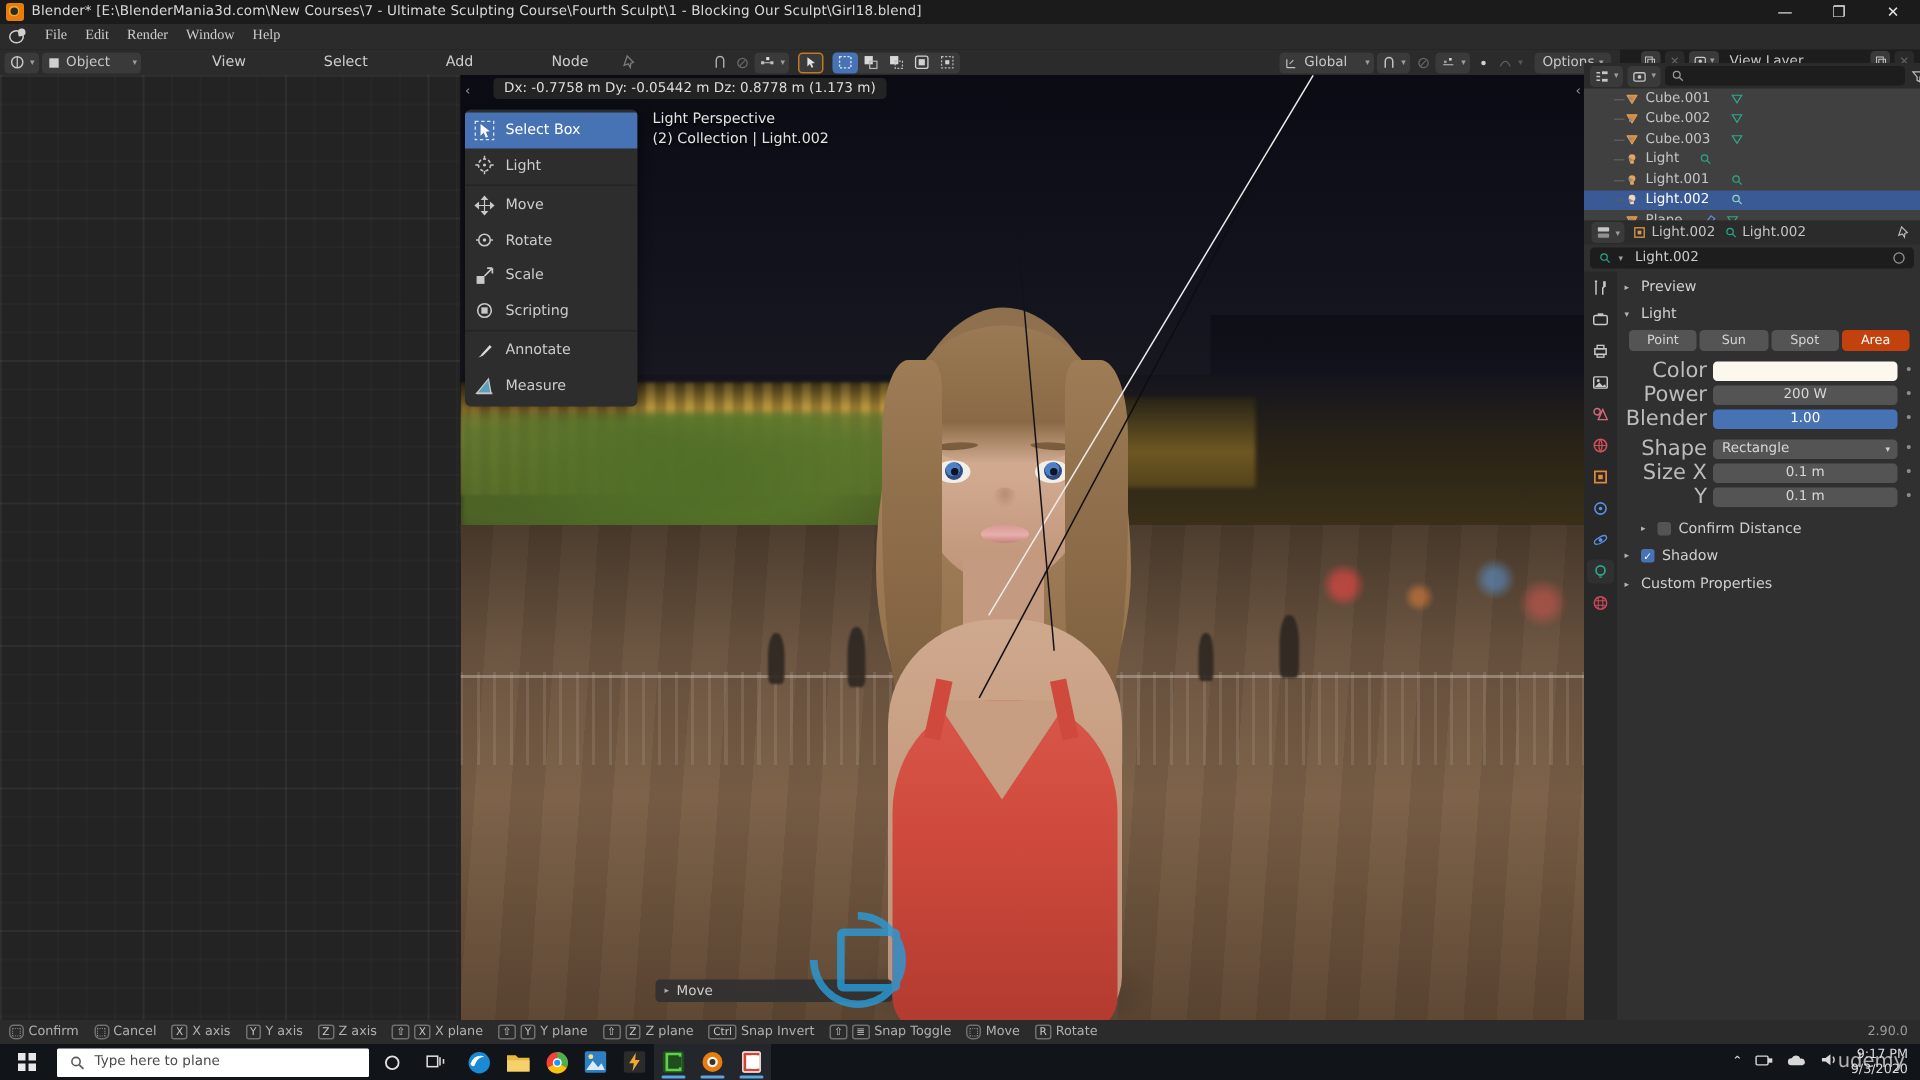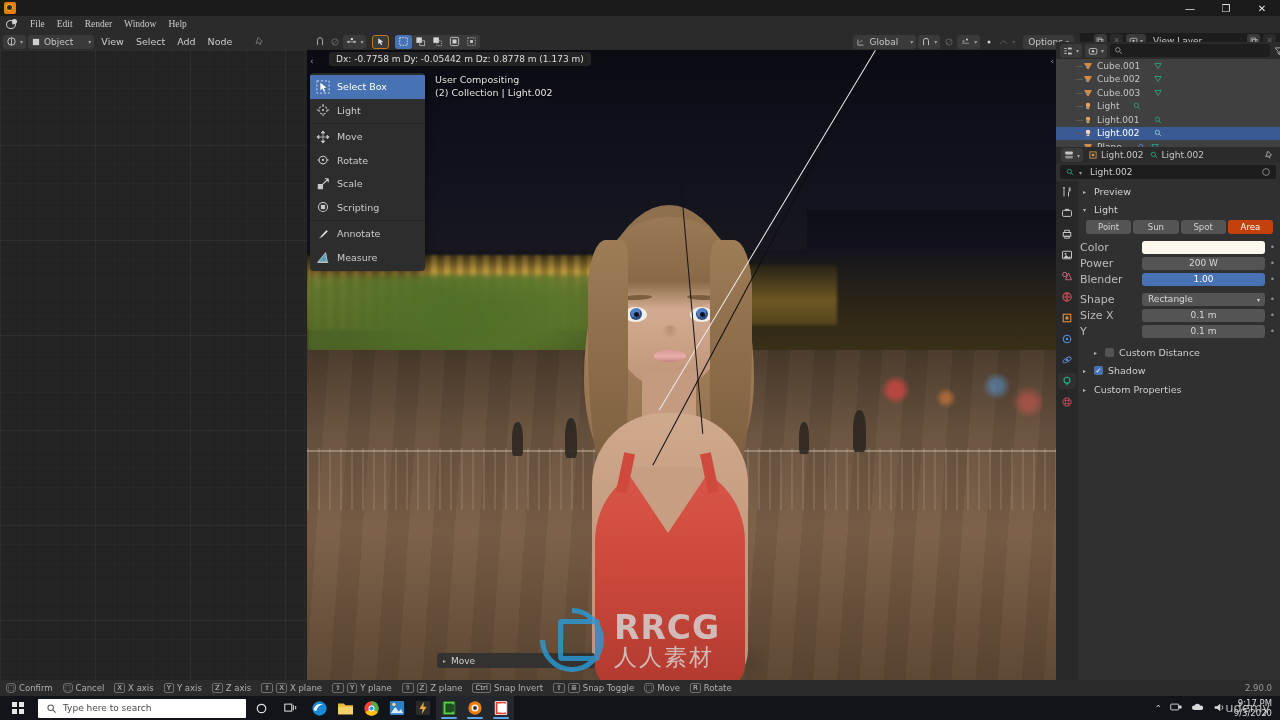--- a/index.html
+++ b/index.html
@@ -43,21 +43,21 @@
     align-items:center;justify-content:center;color:#b5b5b5;font-size:8px;}
   .sq-btn.dim{opacity:.45;}
 
   
   .vp-header{position:absolute;left:0;top:33px;width:1080px;height:17px;background:#2b2b2b;
     display:flex;align-items:center;font-size:9.5px;color:#c3c3c3;gap:2px;padding-left:3px;}
   .hdr-drop{display:flex;align-items:center;height:14px;background:#3a3a3a;border-radius:3px;
     padding:0 3px;gap:3px;color:#c8c8c8;font-size:9px;}
   .hdr-icon{width:13px;height:13px;display:flex;align-items:center;justify-content:center;color:#c0c0c0;}
   .caret{font-size:6px;color:#9d9d9d;}
-  .hdr-menu{padding:0 5px;color:#cdcdcd;height:17px;line-height:17px;}
+  .hdr-menu{padding:0 5px;color:#cdcdcd;height:17px;line-height:17px;margin-left:40px;}
   .sel-modes{display:flex;align-items:center;background:#3a3a3a;border-radius:3px;height:14px;margin-left:4px;}
   .sel-mode{width:17px;height:14px;display:flex;align-items:center;justify-content:center;}
   .sel-mode.active{background:#4772b3;border-radius:3px;}
   .tool-active{width:17px;height:14px;background:#3a3a3a;border:1px solid #c07a20;border-radius:3px;
     display:flex;align-items:center;justify-content:center;margin-left:4px;}
   .options-btn{display:flex;align-items:center;gap:3px;height:14px;background:#3a3a3a;border-radius:3px;
     padding:0 5px;font-size:9px;color:#c8c8c8;}
 
   
   .left-pane{position:absolute;left:0;top:50px;width:307px;height:630px;background:#232323;
@@ -212,21 +212,21 @@
   .ptab{width:18px;height:16px;display:flex;align-items:center;justify-content:center;border-radius:3px;}
   .ptab.active{background:#303030;}
   .pcontent{flex:1;padding:3px 4px 0 2px;}
   .sec-head{display:flex;align-items:center;gap:5px;height:14px;color:#d2d2d2;font-size:9.5px;padding-left:3px;}
   .tri{font-size:6px;color:#b5b5b5;width:6px;}
   .type-row{display:flex;gap:2px;margin:4px 3px 6px 6px;}
   .type-btn{flex:1;height:14px;background:#545454;border-radius:3px;display:flex;align-items:center;
     justify-content:center;color:#d4d4d4;font-size:8.5px;}
   .type-btn.active{background:#c2410c;color:#fff;}
   .prow{display:flex;align-items:center;height:14px;margin-bottom:2px;gap:4px;}
-  .plabel{width:58px;text-align:left;color:#bcbcbc;font-size:11px;}
+  .plabel{width:58px;text-align:right;color:#bcbcbc;font-size:14px;}
   .pval{flex:1;height:13px;border-radius:3px;display:flex;align-items:center;justify-content:center;
     color:#d8d8d8;font-size:9px;background:#545454;position:relative;}
   .pval.colorswatch{background:#fdf8ee;}
   .pval.blue{background:#4772b3;color:#fff;}
   .pval.select{justify-content:flex-start;padding-left:6px;}
   .pval .vcaret{position:absolute;right:5px;font-size:6px;color:#cfcfcf;}
   .pdot{width:7px;color:#8d8d8d;font-size:9px;text-align:center;flex:none;}
   .chk{width:9px;height:9px;border-radius:2px;background:#545454;display:inline-flex;
     align-items:center;justify-content:center;}
   .chk.on{background:#4772b3;color:#fff;font-size:7px;}
@@ -256,20 +256,21 @@
   .tray{position:absolute;right:0;top:0;height:24px;display:flex;align-items:center;gap:8px;
     padding-right:8px;color:#dcdcdc;font-size:8.5px;}
   .clock{line-height:10px;text-align:right;}
   .udemy{position:absolute;right:10px;top:4px;color:#e8e8e8;font-size:13px;opacity:.75;}
 </style>
 </head>
 <body>
 
 <div class="titlebar">
   <span class="tb-icon"></span>
+  <span class="tb-title">Blender* [E:\BlenderMania3d.com\New Courses\7 - Ultimate Sculpting Course\Fourth Sculpt\1 - Blocking Our Sculpt\Girl18.blend]</span>
   <div class="winbtns">
     <div class="winbtn">—</div>
     <div class="winbtn">❐</div>
     <div class="winbtn close">✕</div>
   </div>
 </div>
 
 <div class="topbar">
   <span class="blender-logo">
     <span class="ring"></span>
@@ -496,21 +497,21 @@
   </div>
 
   <div class="gline" style="left:566px;top:0px;width:1px;height:470px;transform:rotate(28deg);background:#0e0e12;"></div>
   <div class="gline" style="left:568px;top:0px;width:1.3px;height:420px;transform:rotate(31deg);background:#ededed;"></div>
   <div class="gline" style="left:370px;top:95px;width:1px;height:290px;transform:rotate(-5deg);background:#12121a;"></div>
 
   <span class="vp-arrow-l">‹</span>
   <span class="vp-arrow-r">‹</span>
   <div class="dxdy">Dx: -0.7758 m  Dy: -0.05442 m  Dz: 0.8778 m (1.173 m)</div>
   <div class="vp-info">
-    <div>User Compositing</div>
+    <div>Light Perspective</div>
     <div>(2) Collection | Light.002</div>
   </div>
 
   <div class="toolbar">
     <div class="tb-row sel">
       <span class="tb-ico">
         <svg width="14" height="14" viewBox="0 0 16 16">
             <rect x="1" y="1" width="14" height="14" fill="none" stroke="#dbe6f7" stroke-width="1" stroke-dasharray="2.5 2"></rect>
             <path d="M5 3 L5 12 L7.4 9.6 L9 13.5 L10.6 12.8 L9 9 L12 8.6 Z" fill="#fff"></path>
           </svg>
@@ -584,24 +585,20 @@
     </div>
   </div>
 
   <div class="op-panel">
     <span style="font-size:6px;color:#a8a8a8">▸</span>
     <span>Move</span>
   </div>
 
   <div class="wm">
     <span class="wm-logo"></span>
-    <span class="wm-txt">
-      <span class="wm-rrcg">RRCG</span>
-      <span class="wm-cn">人人素材</span>
-    </span>
   </div>
 </div>
 
 <div class="outliner">
   <div class="ol-header">
     <span class="hdr-drop">
       <svg width="10" height="10" viewBox="0 0 16 16">
           <path d="M2 4 H6 M2 8 H6 M2 12 H6" stroke="#c5c5c5" stroke-width="1.4"></path>
           <rect x="8" y="2.5" width="6" height="3" fill="#c5c5c5"></rect>
           <rect x="8" y="10.5" width="6" height="3" fill="#c5c5c5"></rect>
@@ -968,21 +965,21 @@
       </div>
       <div class="prow">
         <span class="plabel">Y</span>
         <span class="pval">0.1 m</span>
         <span class="pdot">•</span>
       </div>
 
       <div class="sub-row" style="margin-top:7px">
         <span class="tri">▸</span>
         <span class="chk"></span>
-        <span>Custom Distance</span>
+        <span>Confirm Distance</span>
       </div>
       <div class="sub-row" style="padding-left:3px;margin-top:3px">
         <span class="tri">▸</span>
         <span class="chk on">
             <span>✓</span>
           </span>
         <span>Shadow</span>
       </div>
       <div class="sub-row" style="padding-left:3px;margin-top:4px">
         <span class="tri">▸</span>
@@ -1055,21 +1052,21 @@
         <b></b>
         <b></b>
         <b></b>
       </i>
     </span>
   <span class="searchbox">
     <svg width="11" height="11" viewBox="0 0 16 16">
         <circle cx="6.8" cy="6.8" r="4" fill="none" stroke="#5a5a5a" stroke-width="1.5"></circle>
         <path d="M10 10 L14 14" stroke="#5a5a5a" stroke-width="1.6"></path>
       </svg>
-    <span>Type here to search</span>
+    <span>Type here to plane</span>
   </span>
   <span class="tb-btn">
     <svg width="13" height="13" viewBox="0 0 16 16">
         <circle cx="8" cy="8" r="5.2" fill="none" stroke="#e0e0e0" stroke-width="1.5"></circle>
       </svg>
   </span>
   <span class="tb-btn">
     <svg width="14" height="12" viewBox="0 0 18 14">
         <rect x="1" y="2" width="9" height="9" fill="none" stroke="#e0e0e0" stroke-width="1.3"></rect>
         <path d="M12 3 V10 M15 4.5 V8.5" stroke="#e0e0e0" stroke-width="1.3"></path>

